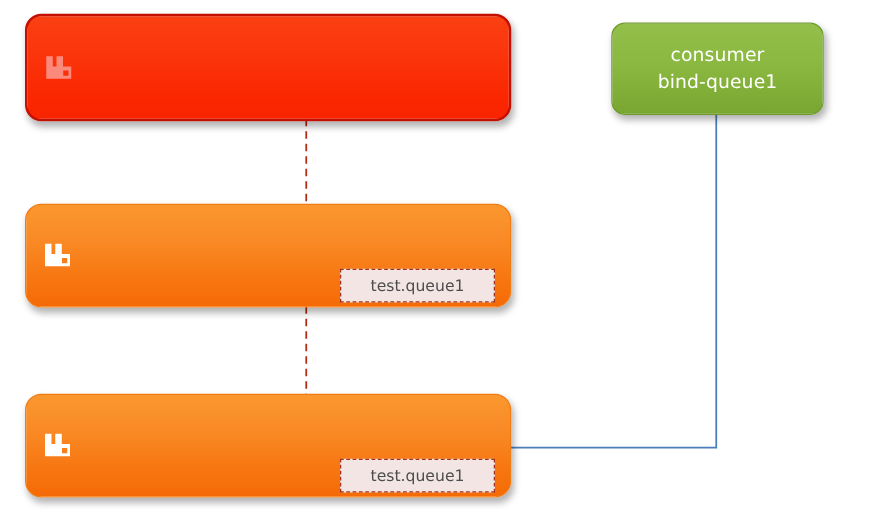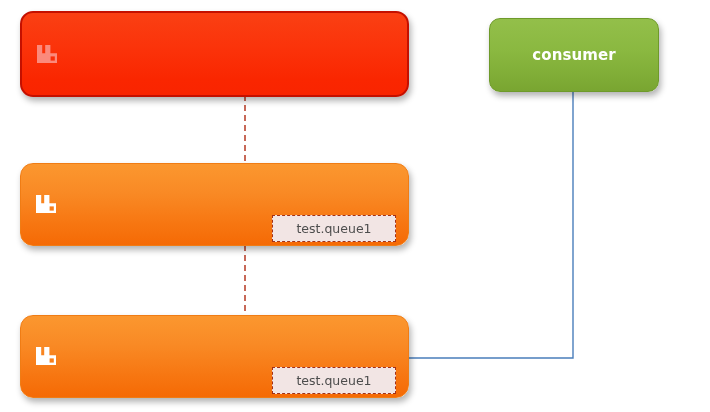--- a/index.html
+++ b/index.html
@@ -37,21 +37,20 @@
     border: 1px solid #f07c14;
   }
   .node-consumer-green {
     background: linear-gradient(to bottom, #93bf4a 0%, #8ab840 45%, #7eab35 85%, #79a531 100%);
     border: 1px solid #6e9a2a;
     border-radius: 11px;
     display: flex;
     flex-direction: column;
     align-items: center;
     justify-content: center;
-    font-weight: bold;
   }
 
   
   .rabbit-icon {
     position: absolute;
     width: 26px;
     height: 26px;
   }
 
   
@@ -138,15 +137,16 @@
       <rect x="16.6" y="15.4" width="4.2" height="4.2" fill="#f87f1c"></rect>
     </svg>
   </div>
 
   <div class="queue-label" style="left:272px; top:193px; width:124px; height:27px;">test.queue1</div>
 
   <div class="queue-label" style="left:272px; top:345px; width:124px; height:27px;">test.queue1</div>
 
   <div class="node node-consumer-green" style="left:489px; top:18px; width:170px; height:74px;">
     <div class="consumer-line">consumer</div>
+    <div class="consumer-line">bind-queue1</div>
   </div>
 
 </div>
 
 </body></html>

